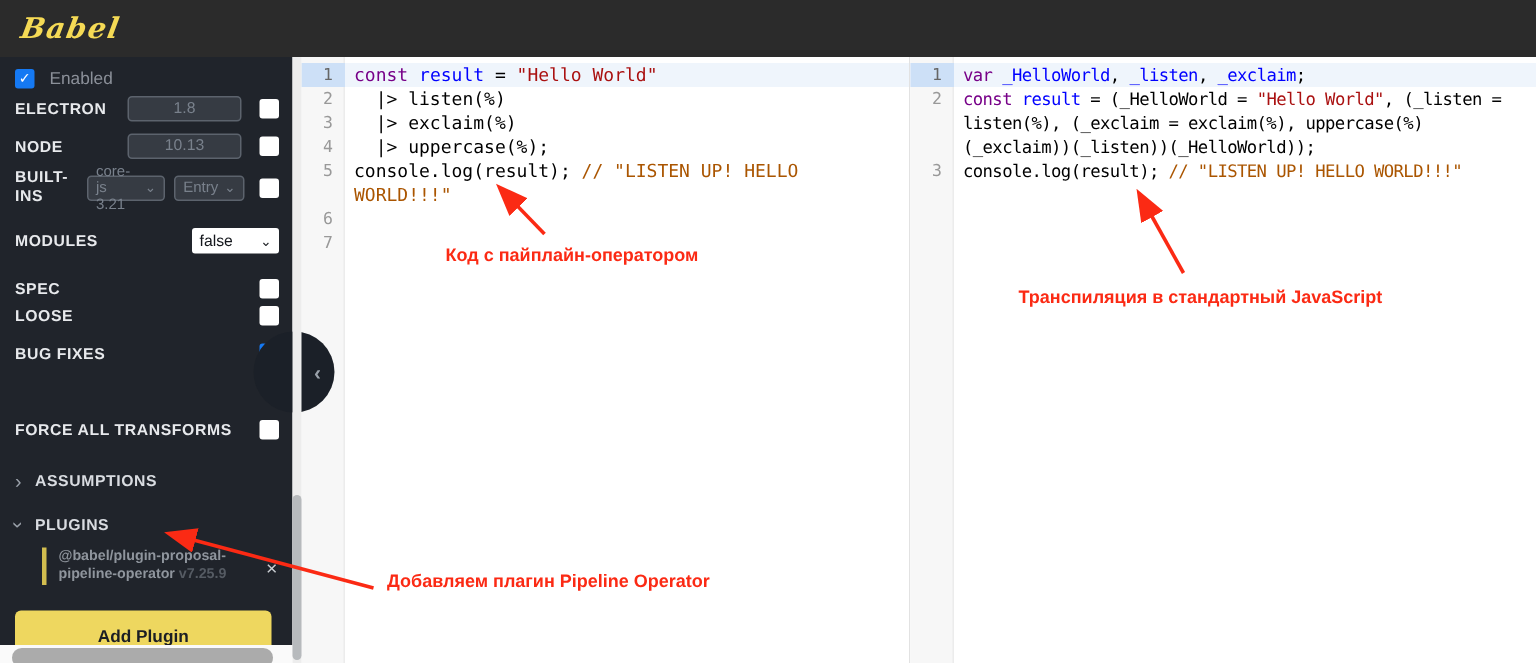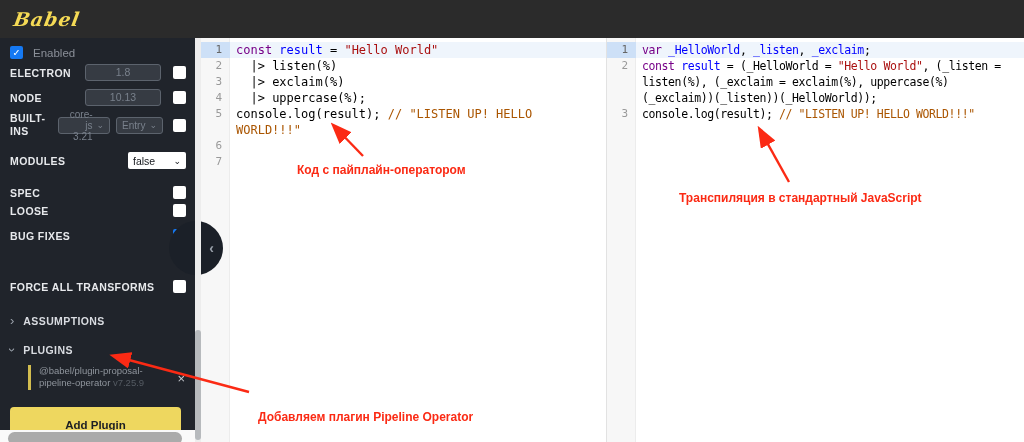--- a/index.html
+++ b/index.html
@@ -27,31 +27,31 @@
   .cbx { width:13px; height:13px; background:#fff; border-radius:2px; flex:none;
          position:relative; cursor:pointer; }
   .cbx.checked { background:#1579f3; }
   .cbx.checked::after { content:"✓"; position:absolute; left:0; top:0; width:13px;
          height:13px; color:#fff; font-size:9.5px; line-height:13px; text-align:center; }
   .dinput { width:76px; height:17px; background:#363b43; border:1px solid #5c636d;
          border-radius:3px; color:#79818c; font-size:10.5px; text-align:center;
          line-height:15px; margin-right:12px; cursor:text; }
   .dselect { height:17px; background:#363b43; border:1px solid #5c636d; border-radius:3px;
          color:#79818c; font-size:10px; display:flex; align-items:center;
-         padding:0 5px; gap:4px; cursor:pointer;text-align:right; }
+         padding:0 5px; gap:4px; cursor:pointer; }
   .dselect .chev, .wselect .chev { font-size:9px; line-height:10px; }
   .wselect { height:17px; width:58px; background:#fff; border-radius:2px; color:#15181d;
          font-size:10.5px; display:flex; align-items:center; justify-content:space-between;
          padding:0 5px; cursor:pointer; }
   .sect { color:#d9dce1; }
   .sect .chev-r { color:#9aa1aa; font-size:13px; margin-right:9px; line-height:10px; }
   .plugin-item { position:absolute; left:28px; right:10px; top:327px; display:flex;
          align-items:flex-start; }
   .plugin-inner { border-left:3px solid #d2bd4f; padding-left:8px; flex:1; }
-  .plugin-name { font-size:9.5px; color:#8f959d; line-height:1.3; }
+  .plugin-name { font-size:9.5px; color:#8f959d; line-height:1.3;font-weight:bold; }
   .plugin-ver { color:#555b63; }
   .x-btn { color:#c9cdd2; font-size:13px; margin-left:6px; margin-top:6px; cursor:pointer; }
   .add-btn { position:absolute; left:10px; right:14px; top:369px; height:36px;
          background:#eed75f; border:none; border-radius:4px; color:#1b1e24;
          font-weight:bold; font-size:11.5px; cursor:pointer;
          font-family:"Liberation Sans", sans-serif; }
   .collapse-tab { position:absolute; left:169px; top:183px; width:54px; height:54px;
          border-radius:50%; background:#1b2028; z-index:5; cursor:pointer; }
   .collapse-tab .chev { position:absolute; right:9px; top:19px; color:#9aa1aa;
          font-size:14px; font-weight:bold; }
@@ -250,13 +250,13 @@
       <polygon points="0 0, 9 3.5, 0 7" fill="#fb2a14"></polygon>
     </marker>
   </defs>
   <line x1="363" y1="156" x2="334" y2="126" stroke="#fb2a14" stroke-width="2.4" marker-end="url(#arrowhead)"></line>
   <line x1="789" y1="182" x2="760" y2="130" stroke="#fb2a14" stroke-width="2.4" marker-end="url(#arrowhead)"></line>
   <line x1="249" y1="392" x2="114" y2="356" stroke="#fb2a14" stroke-width="2.4" marker-end="url(#arrowhead)"></line>
 </svg>
 
 <div class="ann-text" style="left:297px; top:163px">Код с пайплайн-оператором</div>
 <div class="ann-text" style="left:679px; top:191px">Транспиляция в стандартный JavaScript</div>
-<div class="ann-text" style="left:258px; top:410px">Добавляем плагин Pipeline Operator</div>
+<div class="ann-text" style="left:258px; top:380px">Добавляем плагин Pipeline Operator</div>
 
 </body></html>

